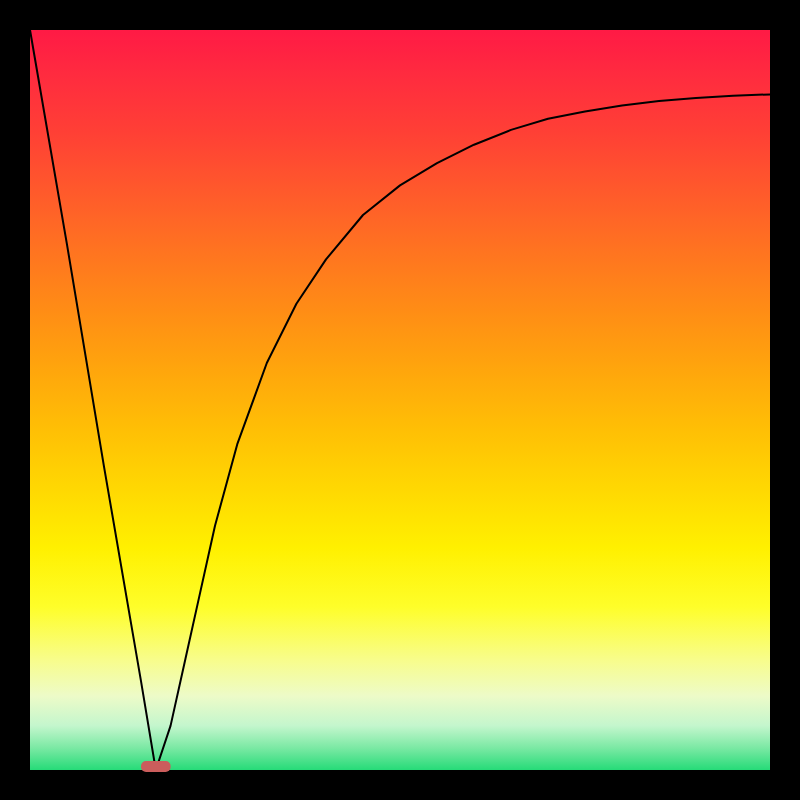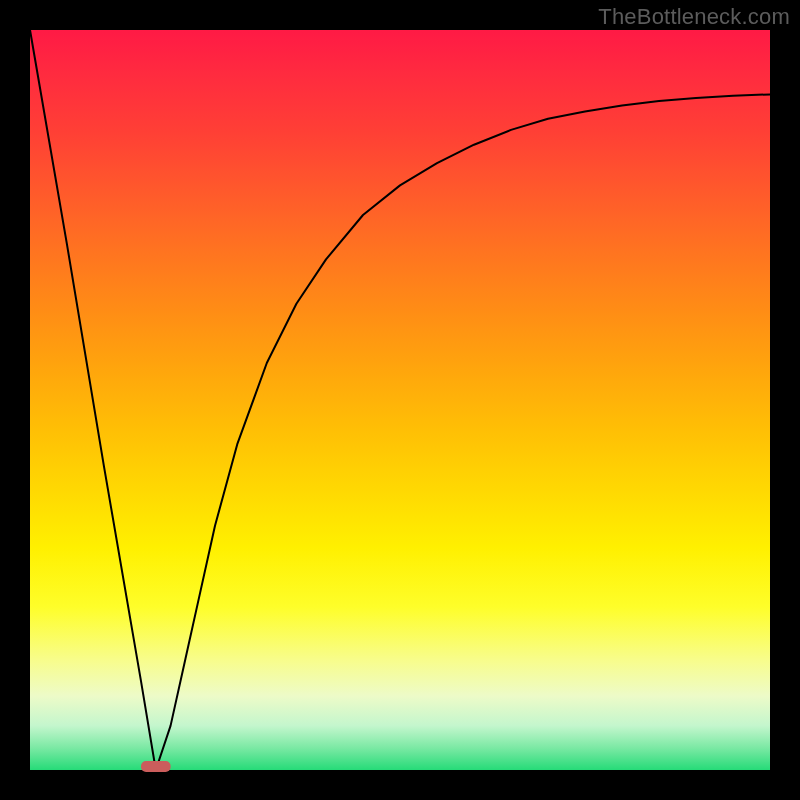--- a/index.html
+++ b/index.html
@@ -74,14 +74,13 @@
 </head>
 <body>
 
 <div class="frame">
   <div class="plot-area">
     <svg class="curve-layer" viewBox="0 0 740 740" preserveAspectRatio="none">
       <path id="curve-path" class="curve" d="M0.00 0.00 L37.00 214.60 L74.00 436.60 L111.00 651.20 L125.80 740.00 L140.60 695.60 L155.40 629.00 L170.20 562.40 L185.00 495.80 L207.20 414.40 L236.80 333.00 L266.40 273.80 L296.00 229.40 L333.00 185.00 L370.00 155.40 L407.00 133.20 L444.00 114.70 L481.00 99.90 L518.00 88.80 L555.00 81.40 L592.00 75.48 L629.00 71.04 L666.00 68.08 L703.00 65.86 L740.00 64.38"></path>
       <rect id="min-marker" class="marker" x="111.00" y="731.00" width="29.60" height="11.00" rx="5" ry="5"></rect>
     </svg>
   </div>
-  <div class="watermark">TheBottleneck.com</div>
 </div>
 
 </body></html>

